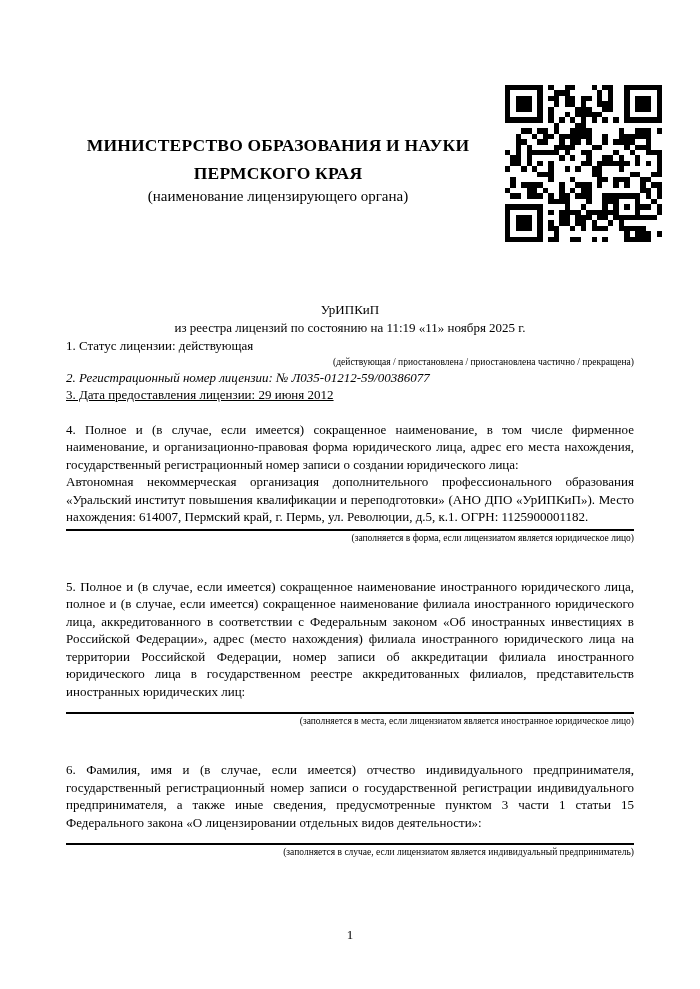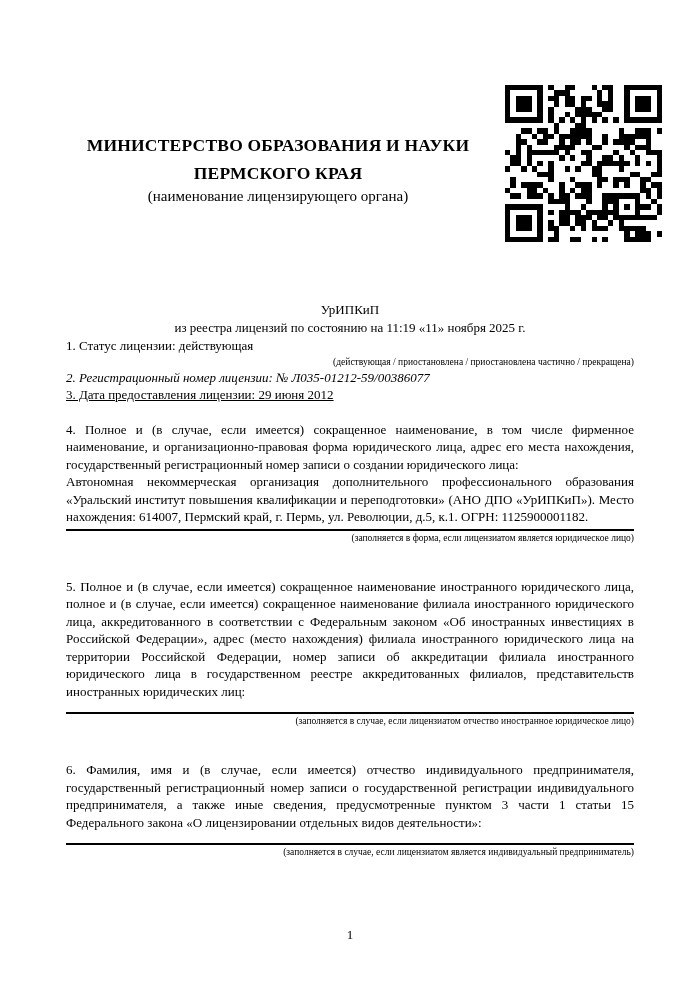--- a/index.html
+++ b/index.html
@@ -487,21 +487,21 @@
     <div class="m4">
       <p class="just">4. Полное и (в случае, если имеется) сокращенное наименование, в том числе фирменное наименование, и организационно-правовая форма юридического лица, адрес его места нахождения, государственный регистрационный номер записи о создании юридического лица:</p>
       <p class="just">Автономная некоммерческая организация дополнительного профессионального образования «Уральский институт повышения квалификации и переподготовки» (АНО ДПО «УрИПКиП»). Место нахождения: 614007, Пермский край, г. Пермь, ул. Революции, д.5, к.1. ОГРН: 1125900001182.</p>
       <div class="hr attached"></div>
       <div class="note">(заполняется в форма, если лицензиатом является юридическое лицо)</div>
     </div>
 
     <div class="m5">
       <p class="just">5. Полное и (в случае, если имеется) сокращенное наименование иностранного юридического лица, полное и (в случае, если имеется) сокращенное наименование филиала иностранного юридического лица, аккредитованного в соответствии с Федеральным законом «Об иностранных инвестициях в Российской Федерации», адрес (место нахождения) филиала иностранного юридического лица на территории Российской Федерации, номер записи об аккредитации филиала иностранного юридического лица в государственном реестре аккредитованных филиалов, представительств иностранных юридических лиц:</p>
       <div class="hr blank"></div>
-      <div class="note">(заполняется в случае, если лицензиатом отчество иностранное юридическое лицо)</div>
+      <div class="note">(заполняется в места, если лицензиатом является иностранное юридическое лицо)</div>
     </div>
 
     <div class="m5">
       <p class="just">6. Фамилия, имя и (в случае, если имеется) отчество индивидуального предпринимателя, государственный регистрационный номер записи о государственной регистрации индивидуального предпринимателя, а также иные сведения, предусмотренные пунктом 3 части 1 статьи 15 Федерального закона «О лицензировании отдельных видов деятельности»:</p>
       <div class="hr blank"></div>
       <div class="note">(заполняется в случае, если лицензиатом является индивидуальный предприниматель)</div>
     </div>
 
 
   </div>

